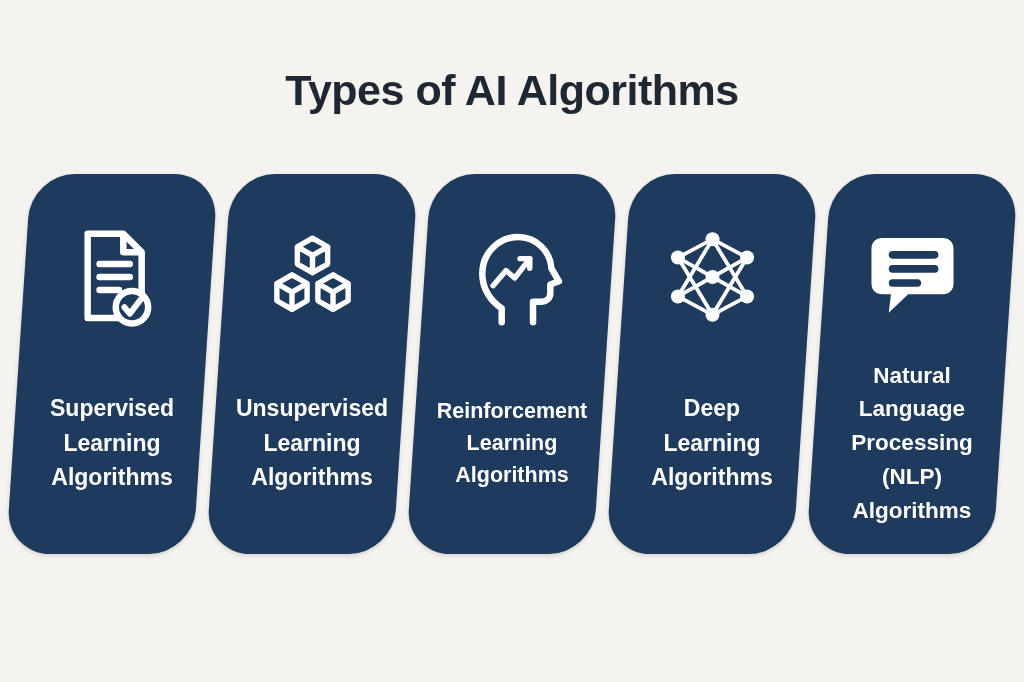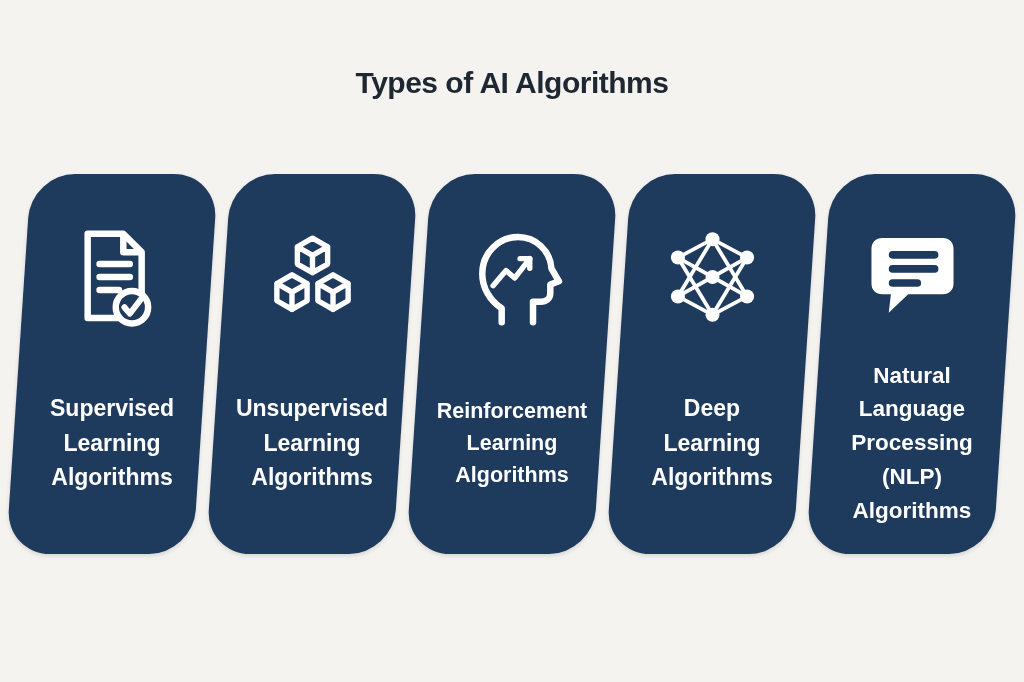--- a/index.html
+++ b/index.html
@@ -14,21 +14,21 @@
     position: relative;
     overflow: hidden;
   }
   .title {
     position: absolute;
     top: 66px;
     left: 0;
     width: 100%;
     margin: 0;
     text-align: center;
-    font-size: 30px;
+    font-size: 43px;
     font-weight: 800;
     letter-spacing: -0.5px;
     color: #1f2733;
   }
   .cards {
     position: absolute;
     top: 174px;
     left: 50%;
     transform: translateX(-50%);
     display: flex;

